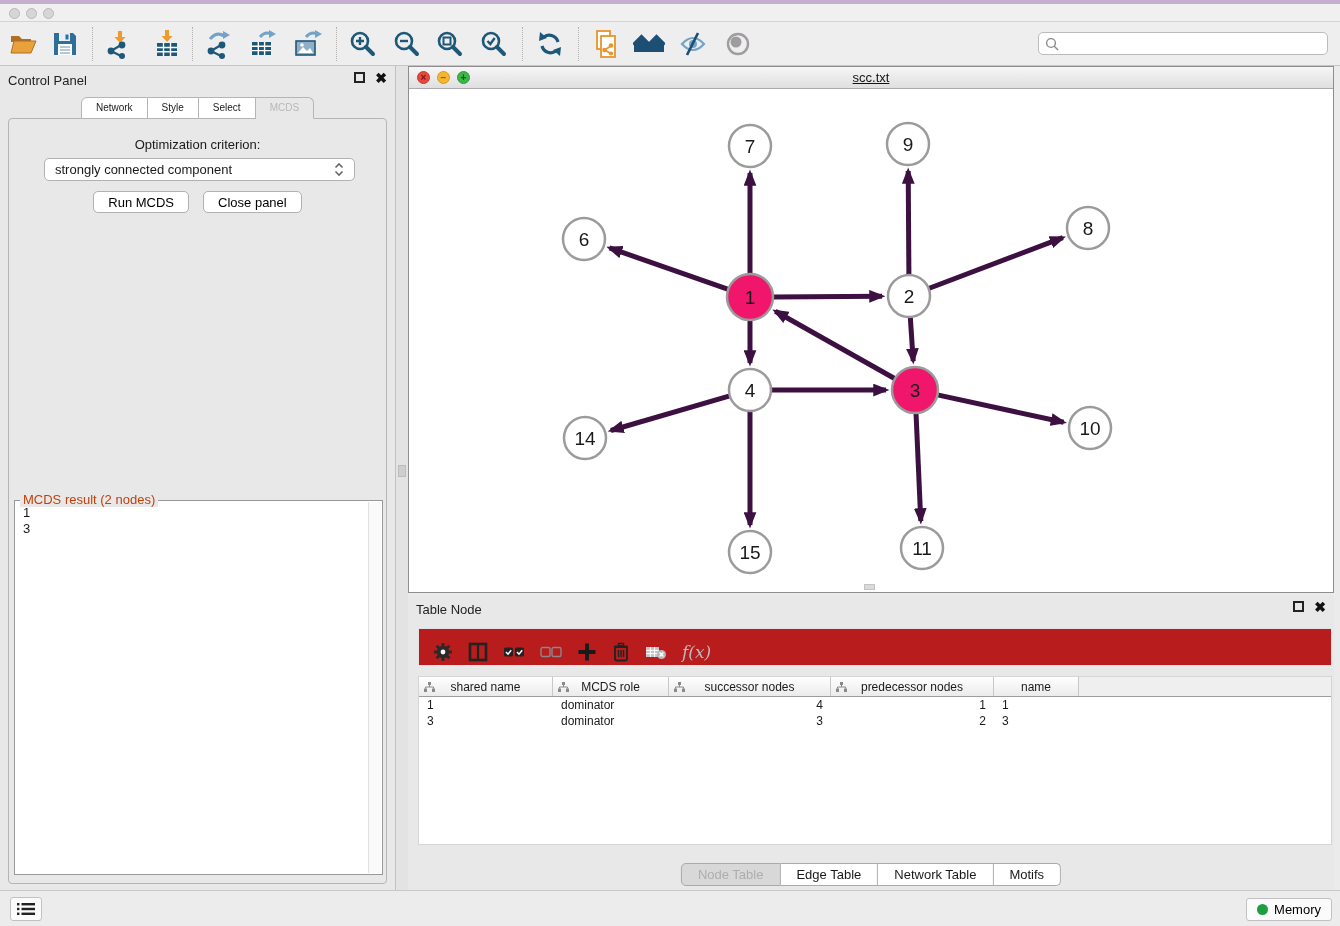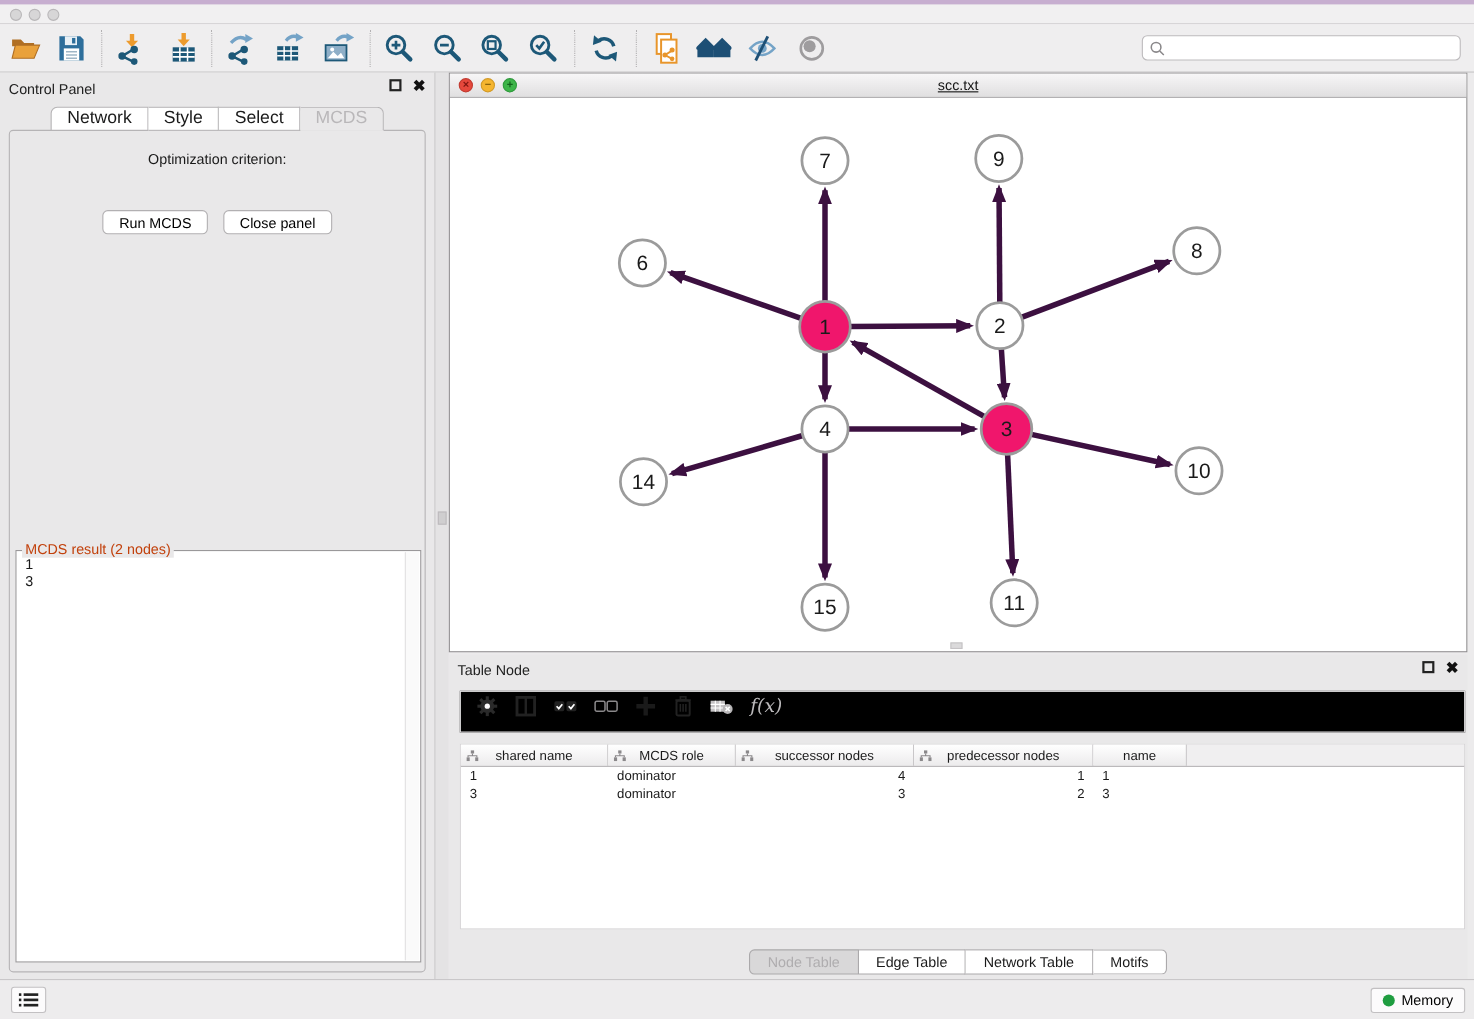--- a/index.html
+++ b/index.html
@@ -21,21 +21,21 @@
   .searchbox input { border:none; outline:none; flex:1; font-size:13px; background:transparent; margin-left:4px; }
 
   
   .control-panel { position:absolute; left:0; top:66px; width:396px; height:824px; background:#E9E8E9; border-right:1px solid #C2C0C2; }
   .panel-head { position:absolute; left:0; top:6px; width:100%; height:18px; }
   .panel-head .ptitle { position:absolute; left:8px; top:1px; font-size:13px; color:#222; }
   .panel-icons { position:absolute; right:8px; top:0; display:flex; gap:10px; }
   .float-ic { width:11px; height:11px; border:2px solid #222; display:inline-block; }
   .close-ic { font-size:14px; font-weight:bold; color:#111; line-height:13px; }
   .cp-tabs { position:absolute; left:0; top:31px; width:100%; display:flex; justify-content:center; z-index:3; }
-  .cp-tab { height:22px; line-height:20px; padding:0 14px; background:#FFF; border:1px solid #B6B4B6; border-left:none; font-size:16px; cursor:pointer; }
+  .cp-tab { height:22px; line-height:20px; padding:0 14px; background:#FFF; border:1px solid #B6B4B6; border-left:none; font-size:10px; cursor:pointer; }
   .cp-tab:first-child { border-left:1px solid #B6B4B6; border-top-left-radius:6px; }
   .cp-tab:last-child { border-top-right-radius:6px; }
   .cp-tab.active { background:#E9E8E9; color:#B9B7B9; border-bottom-color:#E9E8E9; }
   .cp-body { position:absolute; left:8px; right:8px; top:52px; bottom:6px; border:1px solid #B6B4B6; border-radius:4px; background:#E9E8E9; }
   .opt-label { position:absolute; left:0; width:100%; top:71px; text-align:center; font-size:13px; z-index:2; }
   .dropdown { position:absolute; left:44px; top:92px; width:311px; height:23px; background:#FFF; border:1px solid #B2B0B2; border-radius:5px; font-size:13px; display:flex; align-items:center; padding:0 10px; cursor:pointer; z-index:2; }
   .dropdown .dval { flex:1; }
   .cp-buttons { position:absolute; left:0; top:125px; width:100%; display:flex; justify-content:center; gap:14px; z-index:2; }
   .cbtn { height:22px; padding:0 14px; background:#FFF; border:1px solid #B2B0B2; border-radius:5px; font-size:13px; font-family:"Liberation Sans",sans-serif; cursor:pointer; }
   .result-group { position:absolute; left:14px; top:434px; width:369px; height:375px; border:1px solid #9A989A; background:#FFF; z-index:2; }
@@ -55,21 +55,21 @@
   .mac-lights { position:absolute; left:8px; top:4px; display:flex; gap:7px; }
   .mlight { width:13px; height:13px; border-radius:50%; font-size:10px; font-weight:bold; text-align:center; line-height:12px; cursor:pointer; }
   .mlight.red { background:#E5483C; border:1px solid #C23A30; color:#7E1510; }
   .mlight.yellow { background:#F5B52F; border:1px solid #D29A27; color:#8A6208; }
   .mlight.green { background:#3DB549; border:1px solid #2F9A3C; color:#12631B; }
   .net-canvas { position:absolute; left:0; top:23px; width:924px; height:502px; }
   .net-handle { position:absolute; bottom:2px; left:455px; width:11px; height:6px; background:#DBDADB; border:1px solid #C5C3C5; }
 
   
   .table-panel { position:absolute; left:408px; top:595px; width:926px; height:295px; background:#E9E8E9; }
-  .tp-toolbar { position:absolute; left:10px; right:2px; top:33px; height:38px; background:#000000; border:1px solid #E3E1E3; display:flex; align-items:flex-start; gap:15px; padding-left:14px; }
+  .tp-toolbar { position:absolute; left:10px; right:2px; top:33px; height:38px; background:#b91c1c; border:1px solid #E3E1E3; display:flex; align-items:flex-end; gap:15px; padding-left:14px; }
   .ticon { background:none; border:none; cursor:pointer; display:flex; align-items:center; justify-content:center; height:26px; }
   .ticon.disabled { cursor:default; }
   .fx { font-family:"DejaVu Serif", serif; font-style:italic; font-size:17px; color:#BCBABC; }
   .table-wrap { position:absolute; left:10px; right:2px; top:81px; bottom:45px; background:#FFF; border:1px solid #D6D4D6; }
   .thead { display:flex; height:20px; border-bottom:1px solid #9E9C9E; }
   .th { position:relative; display:flex; align-items:center; justify-content:center; font-size:12px; background:linear-gradient(#FFFFFF,#ECEBEC); border-right:1px solid #C9C7C9; height:100%; cursor:pointer; }
   .th svg { position:absolute; left:5px; }
   .th-fill { flex:1; background:#F0EFF0; }
   .tr { display:flex; height:16px; align-items:center; font-size:12px; cursor:default; }
   .td { padding:0 8px; overflow:hidden; white-space:nowrap; }
@@ -247,20 +247,27 @@
     </span>
   </div>
   <div class="cp-tabs">
       <div class="cp-tab">Network</div>
       <div class="cp-tab">Style</div>
       <div class="cp-tab">Select</div>
       <div class="cp-tab active">MCDS</div>
     </div>
   <div class="cp-body"></div>
   <div class="opt-label">Optimization criterion:</div>
+  <div class="dropdown">
+    <span class="dval">strongly connected component</span>
+    <svg width="10" height="15" viewBox="0 0 10 15">
+      <path d="M1.5 5.5 L5 2 L8.5 5.5" stroke="#6A686A" stroke-width="1.6" fill="none"></path>
+      <path d="M1.5 9.5 L5 13 L8.5 9.5" stroke="#6A686A" stroke-width="1.6" fill="none"></path>
+    </svg>
+  </div>
   <div class="cp-buttons">
     <button class="cbtn">Run MCDS</button>
     <button class="cbtn">Close panel</button>
   </div>
   <div class="result-group">
     <span class="result-label">MCDS result (2 nodes)</span>
     <div class="result-list">
         <div class="result-item">1</div>
         <div class="result-item">3</div>
       </div>

